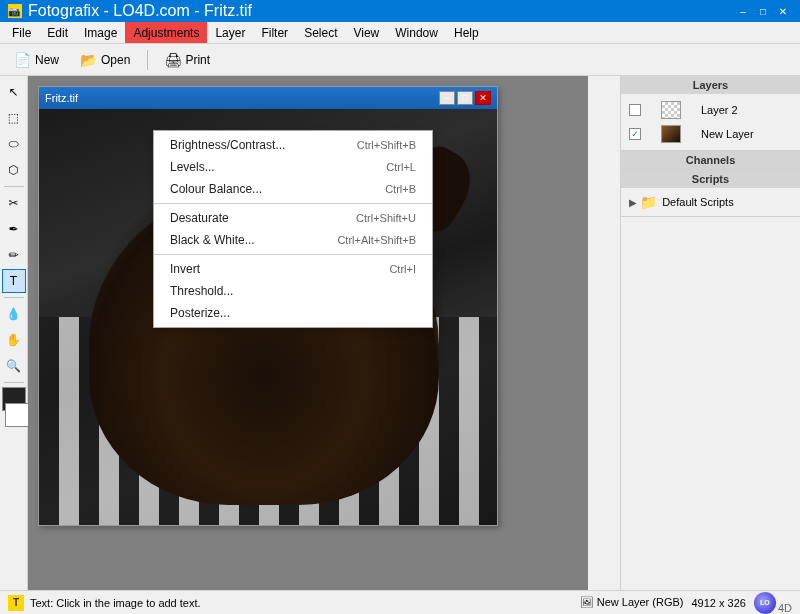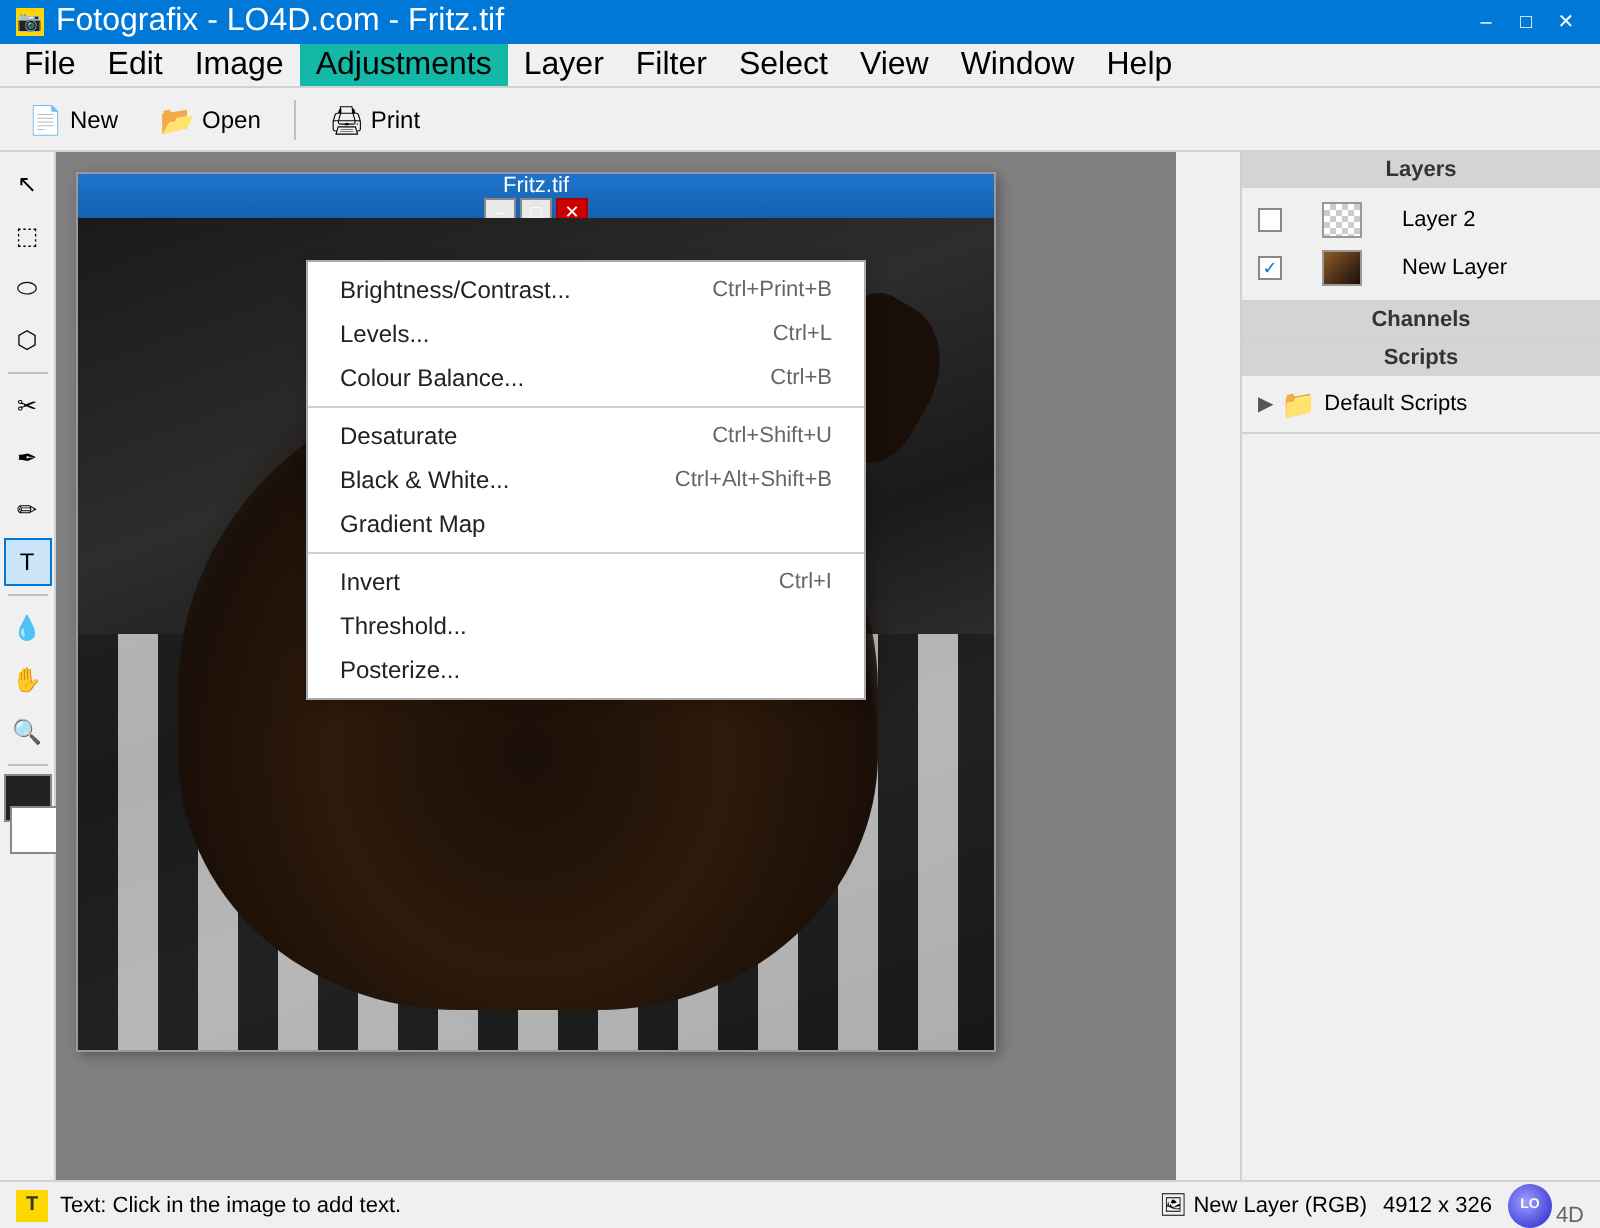--- a/index.html
+++ b/index.html
@@ -65,23 +65,23 @@
       align-items: center;
       padding: 0 4px;
       border-bottom: 1px solid #d0d0d0;
     }
     .menu-item {
       padding: 2px 8px;
       cursor: pointer;
       height: 100%;
       display: flex;
       align-items: center;
-      font-size: 16px;
-    }
-    .menu-item.active { background: #14b8a6; }
+      font-size: 12px;
+    }
+    .menu-item.active { background: #ef4444; }
 
     
     .toolbar {
       background: #f0f0f0;
       height: 32px;
       display: flex;
       align-items: center;
       padding: 0 6px;
       gap: 4px;
       border-bottom: 1px solid #d0d0d0;
@@ -169,21 +169,20 @@
     }
     .image-window-title {
       background: linear-gradient(to bottom, #1e74cc, #1560b0);
       color: white;
       height: 22px;
       display: flex;
       align-items: center;
       justify-content: space-between;
       padding: 0 6px;
       font-size: 11px;
-      flex-direction: column;
     }
     .image-window-controls {
       display: flex;
       gap: 2px;
     }
     .iw-btn {
       width: 16px;
       height: 14px;
       border: 1px solid #888;
       cursor: pointer;
@@ -539,42 +538,38 @@
         <div class="cat-head"></div>
         <div class="cat-eye-l"></div>
         <div class="cat-eye-r"></div>
         <div class="cat-paw"></div>
       </div>
     </div>
 
     <div class="dropdown-menu">
       <div class="dropdown-item">
         <span>Brightness/Contrast...</span>
-        <span class="shortcut">Ctrl+Print+B</span>
+        <span class="shortcut">Ctrl+Shift+B</span>
       </div>
       <div class="dropdown-item">
         <span>Levels...</span>
         <span class="shortcut">Ctrl+L</span>
       </div>
       <div class="dropdown-item">
         <span>Colour Balance...</span>
         <span class="shortcut">Ctrl+B</span>
       </div>
       <div class="dropdown-separator"></div>
       <div class="dropdown-item">
         <span>Desaturate</span>
         <span class="shortcut">Ctrl+Shift+U</span>
       </div>
       <div class="dropdown-item">
         <span>Black &amp; White...</span>
         <span class="shortcut">Ctrl+Alt+Shift+B</span>
-      </div>
-      <div class="dropdown-item">
-        <span>Gradient Map</span>
-        <span class="shortcut"></span>
       </div>
       <div class="dropdown-separator"></div>
       <div class="dropdown-item">
         <span>Invert</span>
         <span class="shortcut">Ctrl+I</span>
       </div>
       <div class="dropdown-item">
         <span>Threshold...</span>
         <span class="shortcut"></span>
       </div>

